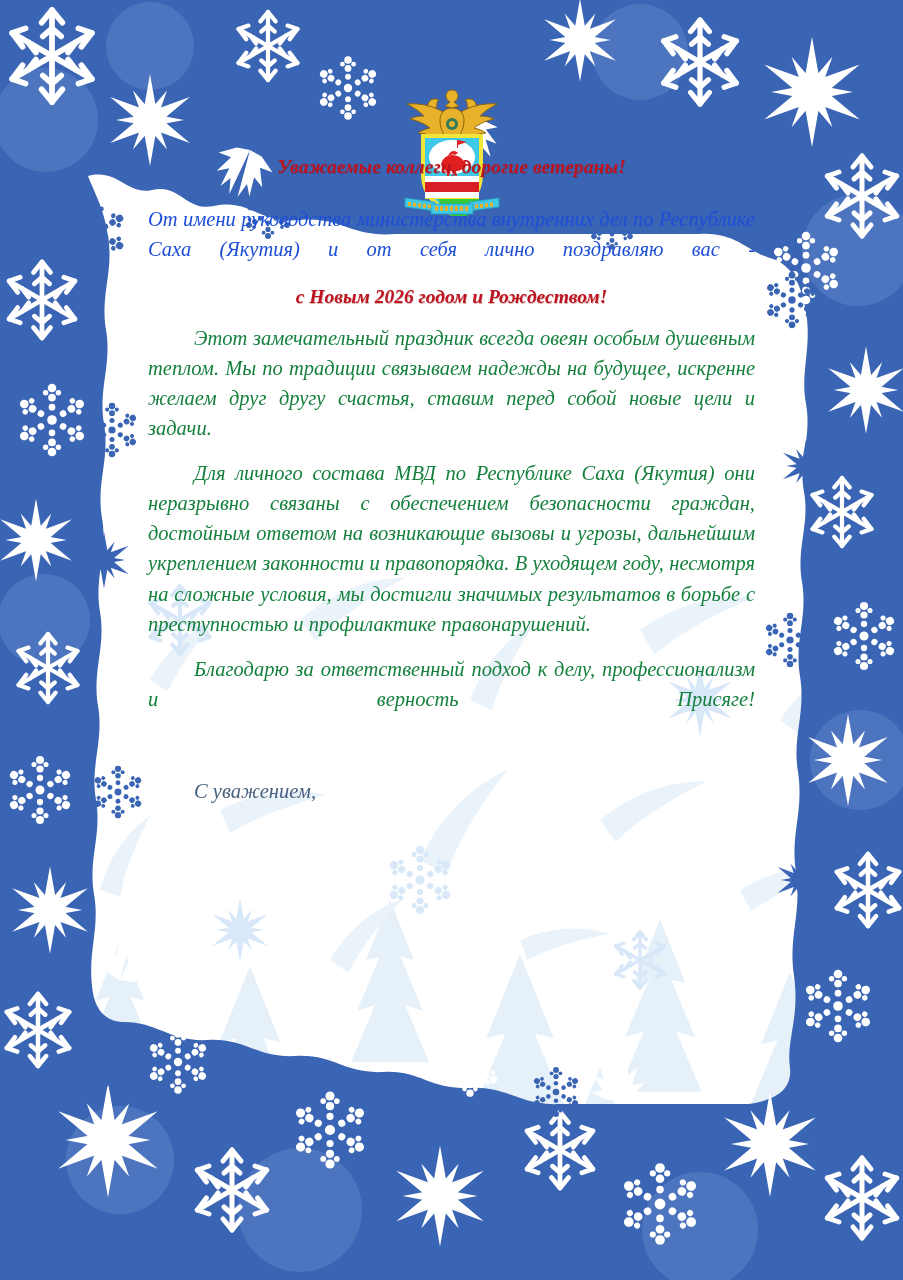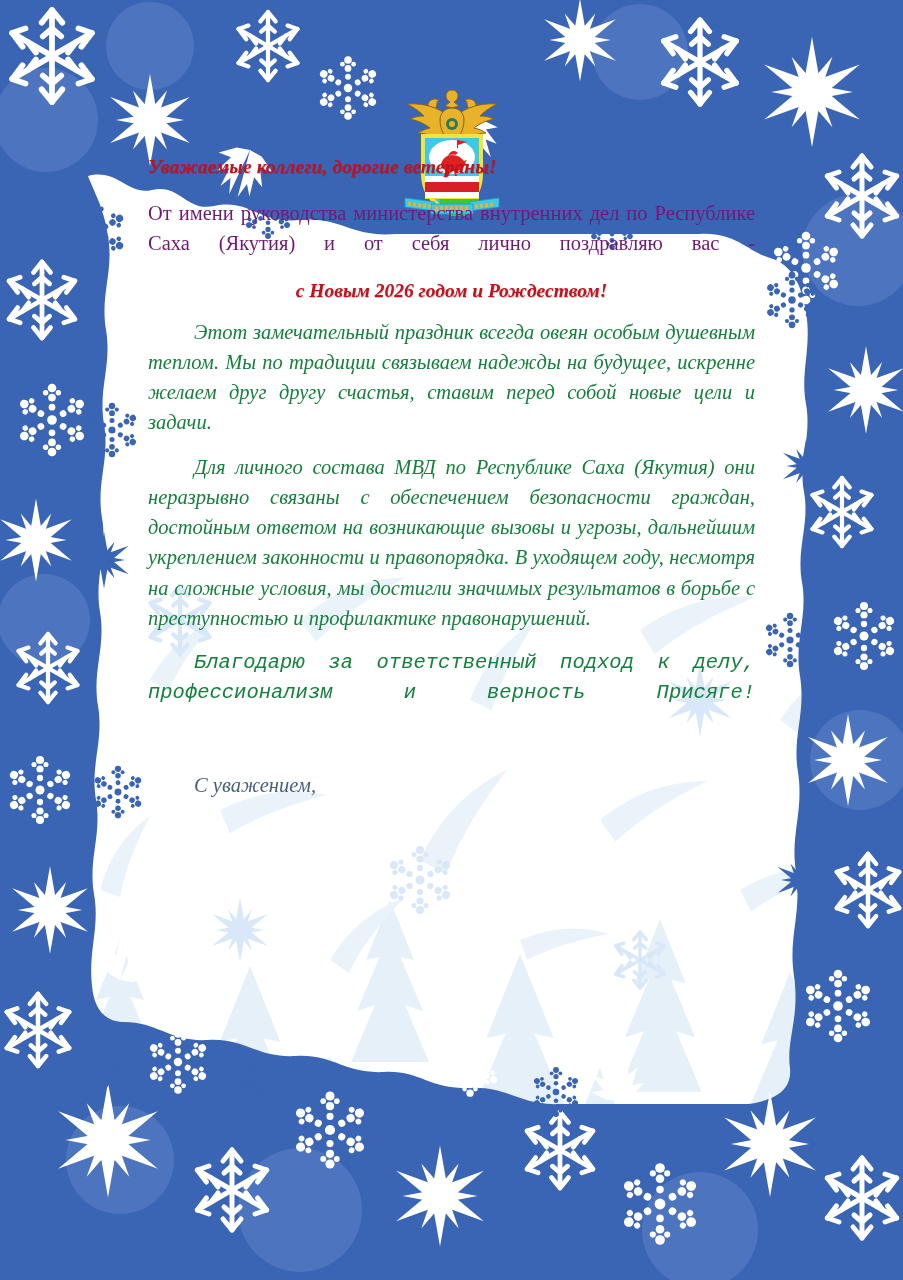--- a/index.html
+++ b/index.html
@@ -44,32 +44,34 @@
   .text-col{
     margin:0 auto;
     width:607px;
   }
 
   .salutation{
     color:#bd1420;
     font-size:19.5px;
     font-weight:bold;
     font-style:italic;
+    text-align:center;
     margin-top:6px;
     letter-spacing:.1px;
     text-shadow:0.6px 0.6px 0 rgba(120,0,0,.28);
   }
 
   .lede{
-    color:#701a75;
+    color:#1d4ed8;
     font-size:20.5px;
+    font-style:italic;
     text-align:justify;
     text-align-last:justify;
     line-height:1.47;
-    margin-top:20px;
+    margin-top:26px;
   }
 
   .greeting{
     color:#bd1420;
     font-size:19.5px;
     font-weight:bold;
     font-style:italic;
     text-align:center;
     margin-top:22px;
     text-shadow:0.6px 0.6px 0 rgba(120,0,0,.28);
@@ -78,21 +80,21 @@
   .para{
     color:#15803d;
     font-size:20.5px;
     font-style:italic;
     line-height:1.465;
     text-align:justify;
     text-indent:46px;
     margin-top:15px;
   }
   .para.j-last{text-align-last:left;}
-  .para.spread{text-align-last:justify;font-family:Liberation Mono, monospace;}
+  .para.spread{text-align-last:justify;}
 
   .regards{
     color:#47607d;
     font-size:20.5px;
     font-style:italic;
     margin-top:66px;
     text-indent:46px;
   }
 
   

